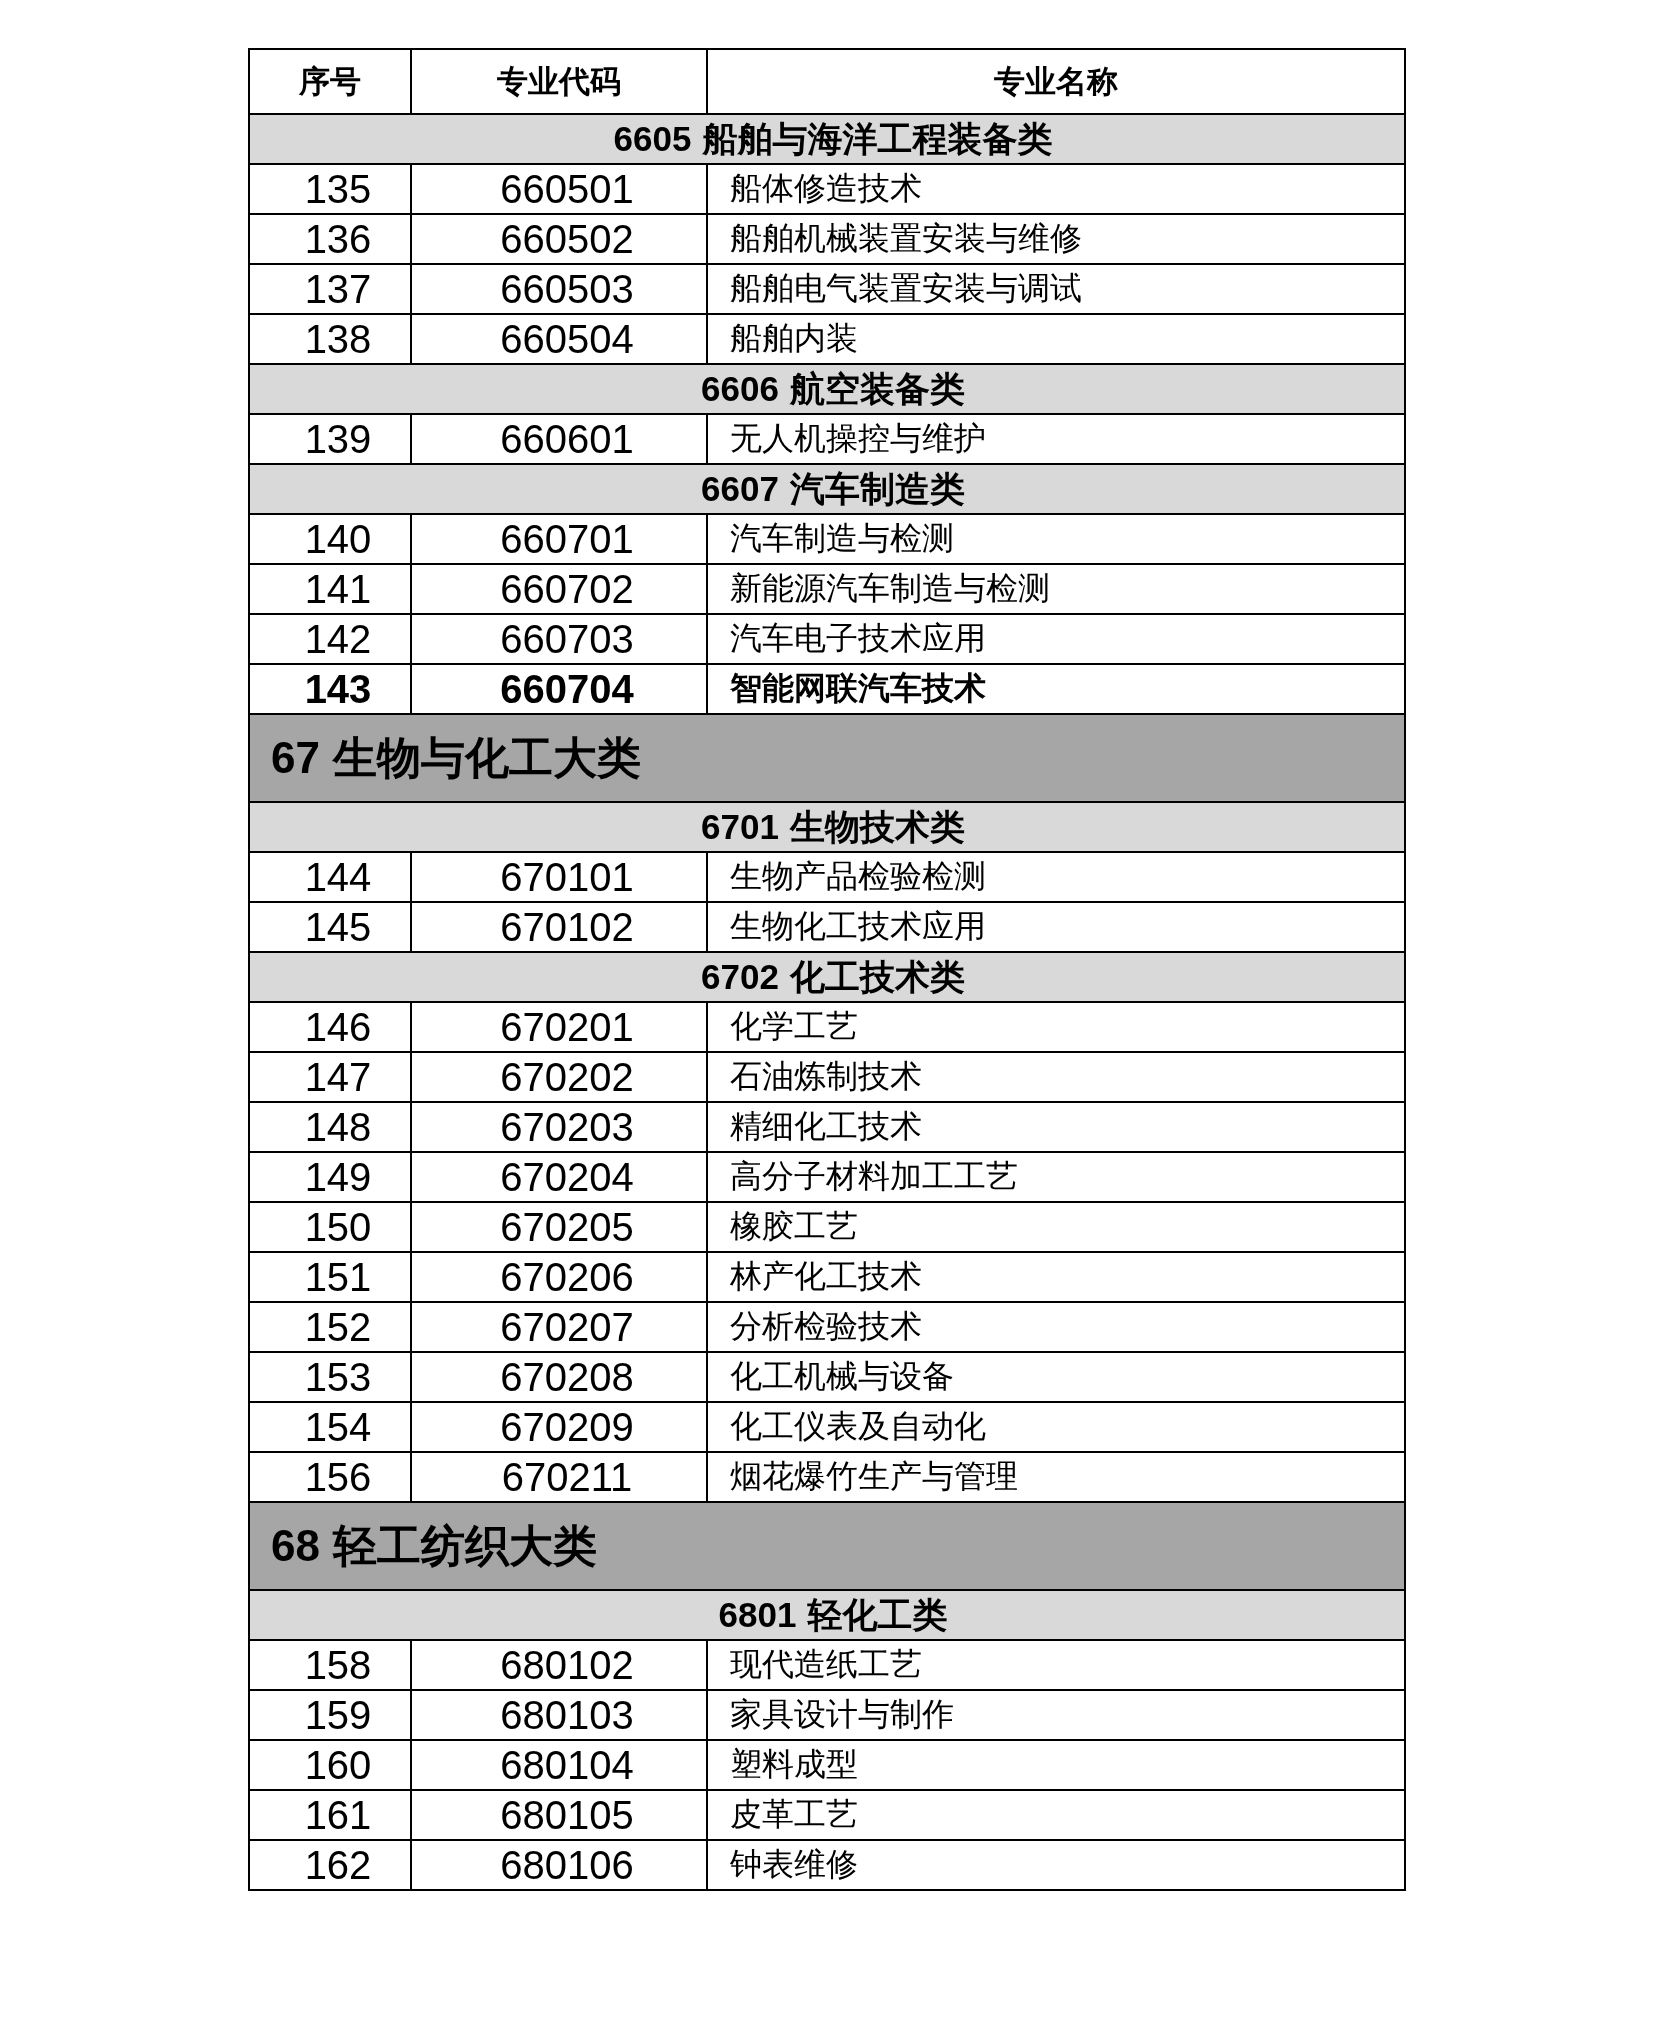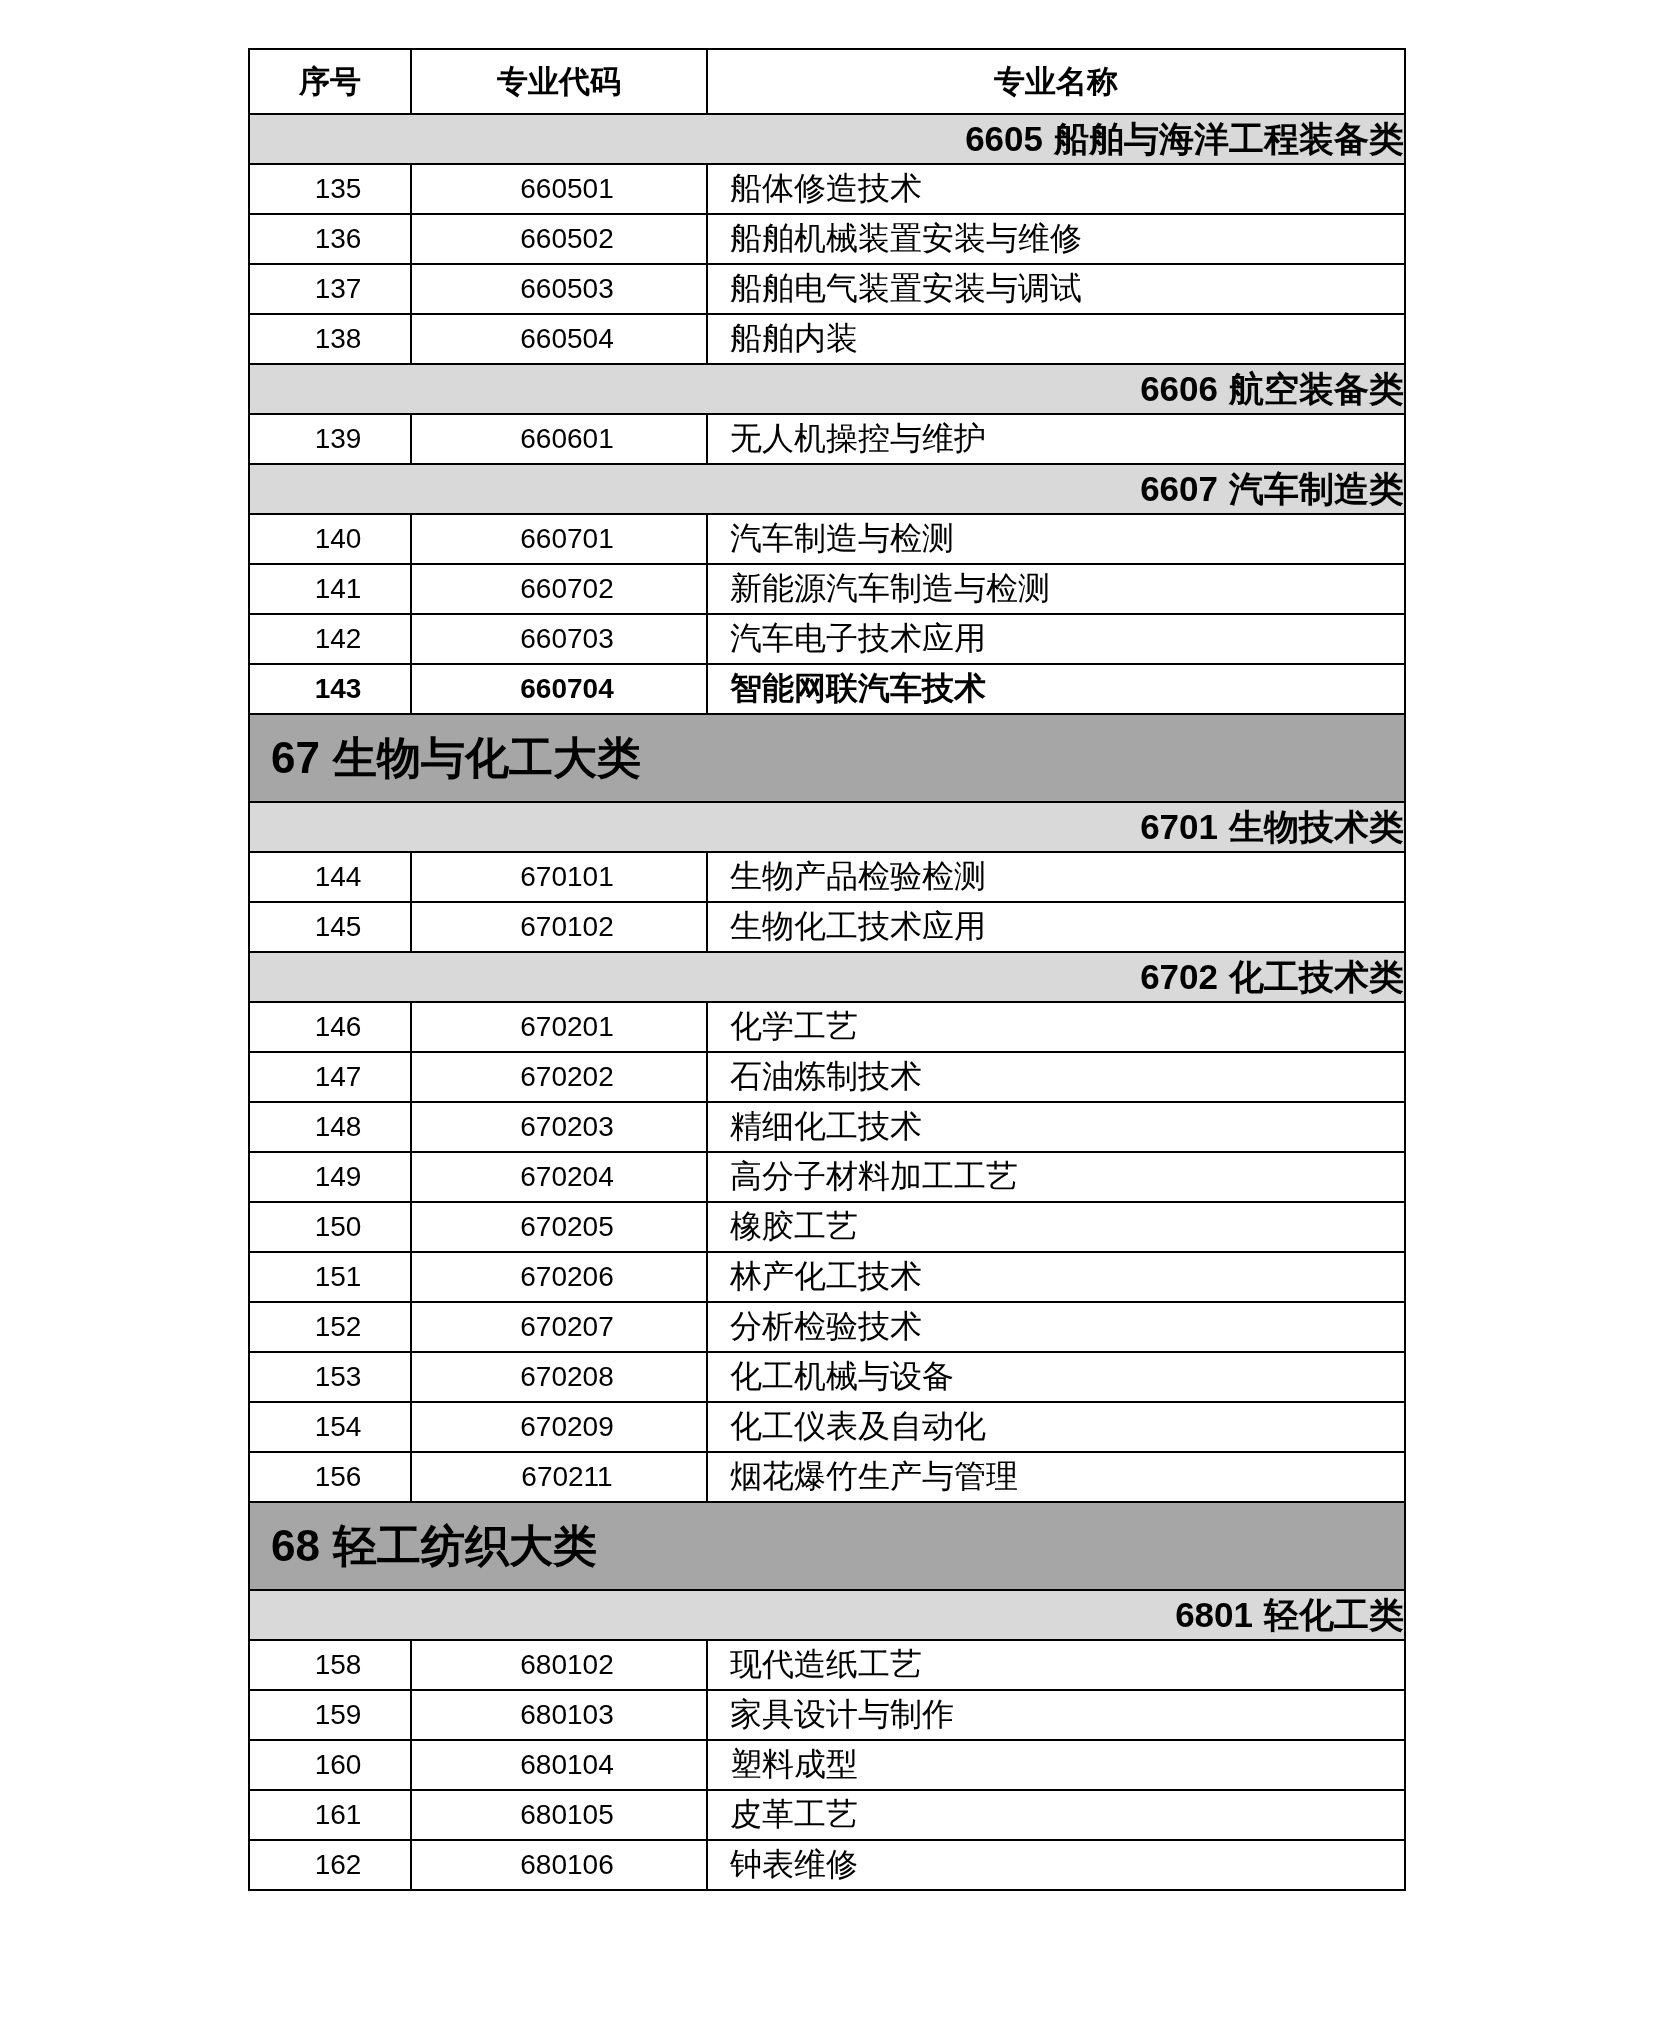--- a/index.html
+++ b/index.html
@@ -46,35 +46,35 @@
     font-weight: bold;
     font-size: 31px;
     text-align: center;
   }
 
   tr.major-row { height: 50px; }
   tr.major-row td.seq-cell,
   tr.major-row td.code-cell {
     text-align: center;
     font-family: "Liberation Sans", sans-serif;
-    font-size: 28px;
+    font-size: 40px;
     padding-left: 16px;
   }
   tr.major-row td.name-cell {
     text-align: left;
     padding-left: 22px;
     font-family: "Liberation Serif", "DejaVu Serif", serif;
     font-size: 32px;
   }
   tr.major-row.bold td,
   tr.major-row.bold td span { font-weight: bold; }
 
   tr.category-row { height: 50px; background: #d9d9d9; }
   tr.category-row td {
-    text-align: right;
+    text-align: center;
     padding-left: 12px;
     font-size: 35px;
   }
   .category-code {
     font-family: "Liberation Sans", sans-serif;
     font-weight: bold;
   }
   .category-name {
     font-family: "Liberation Serif", "DejaVu Serif", serif;
     font-weight: bold;

